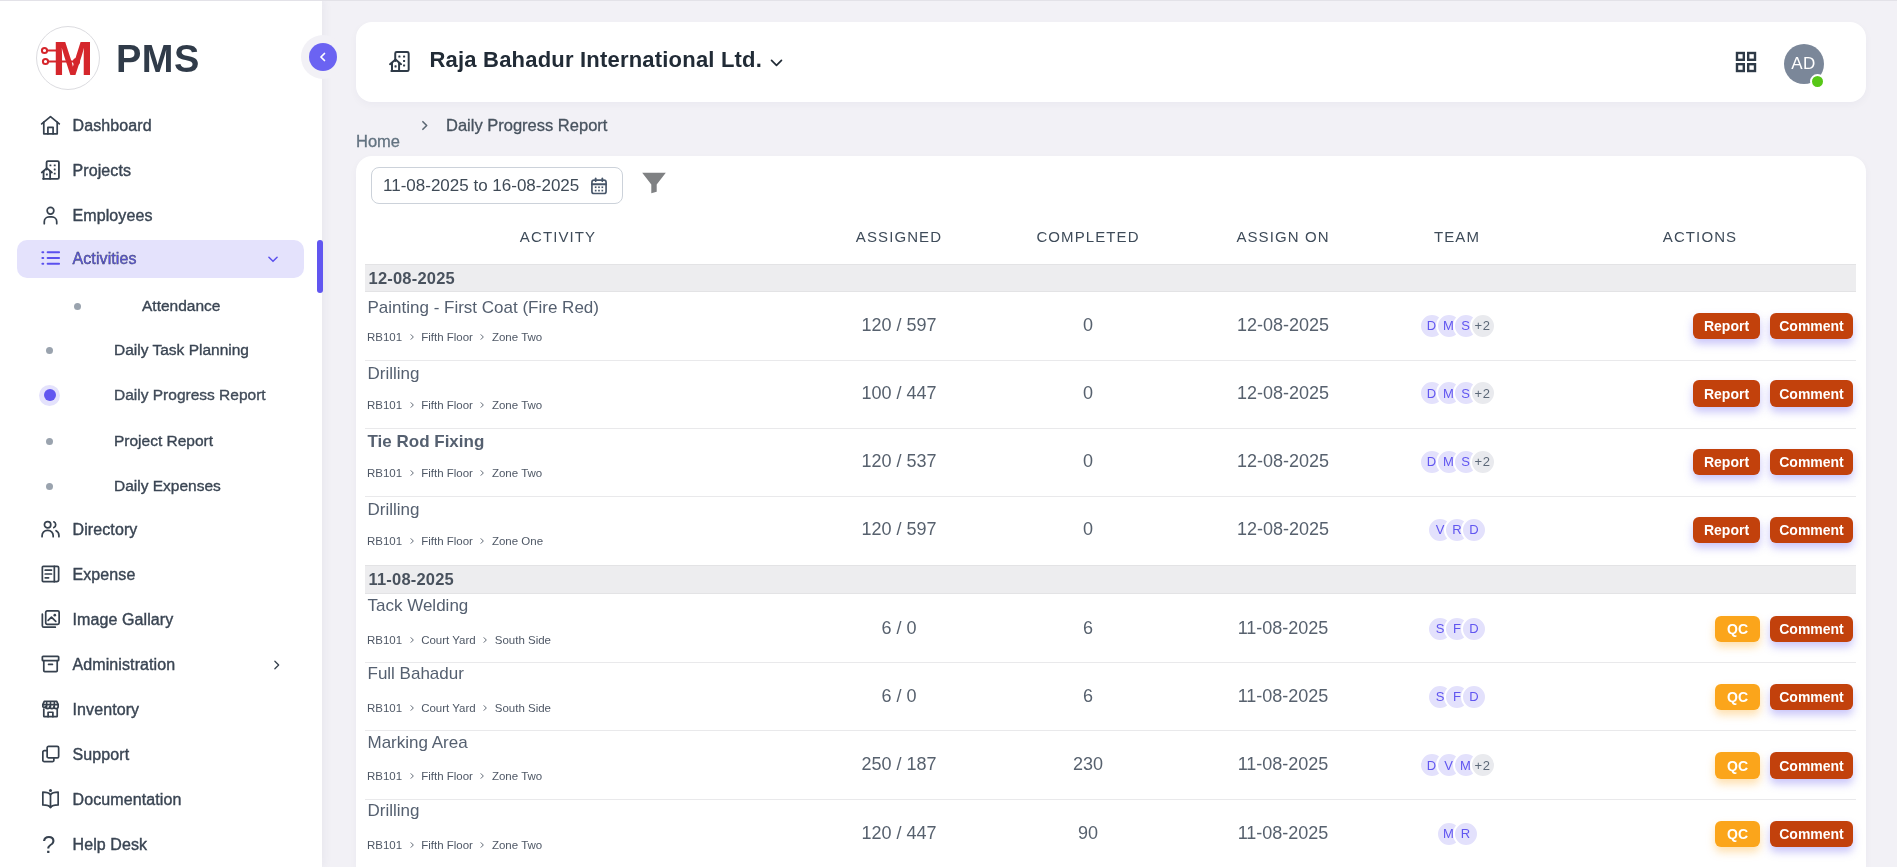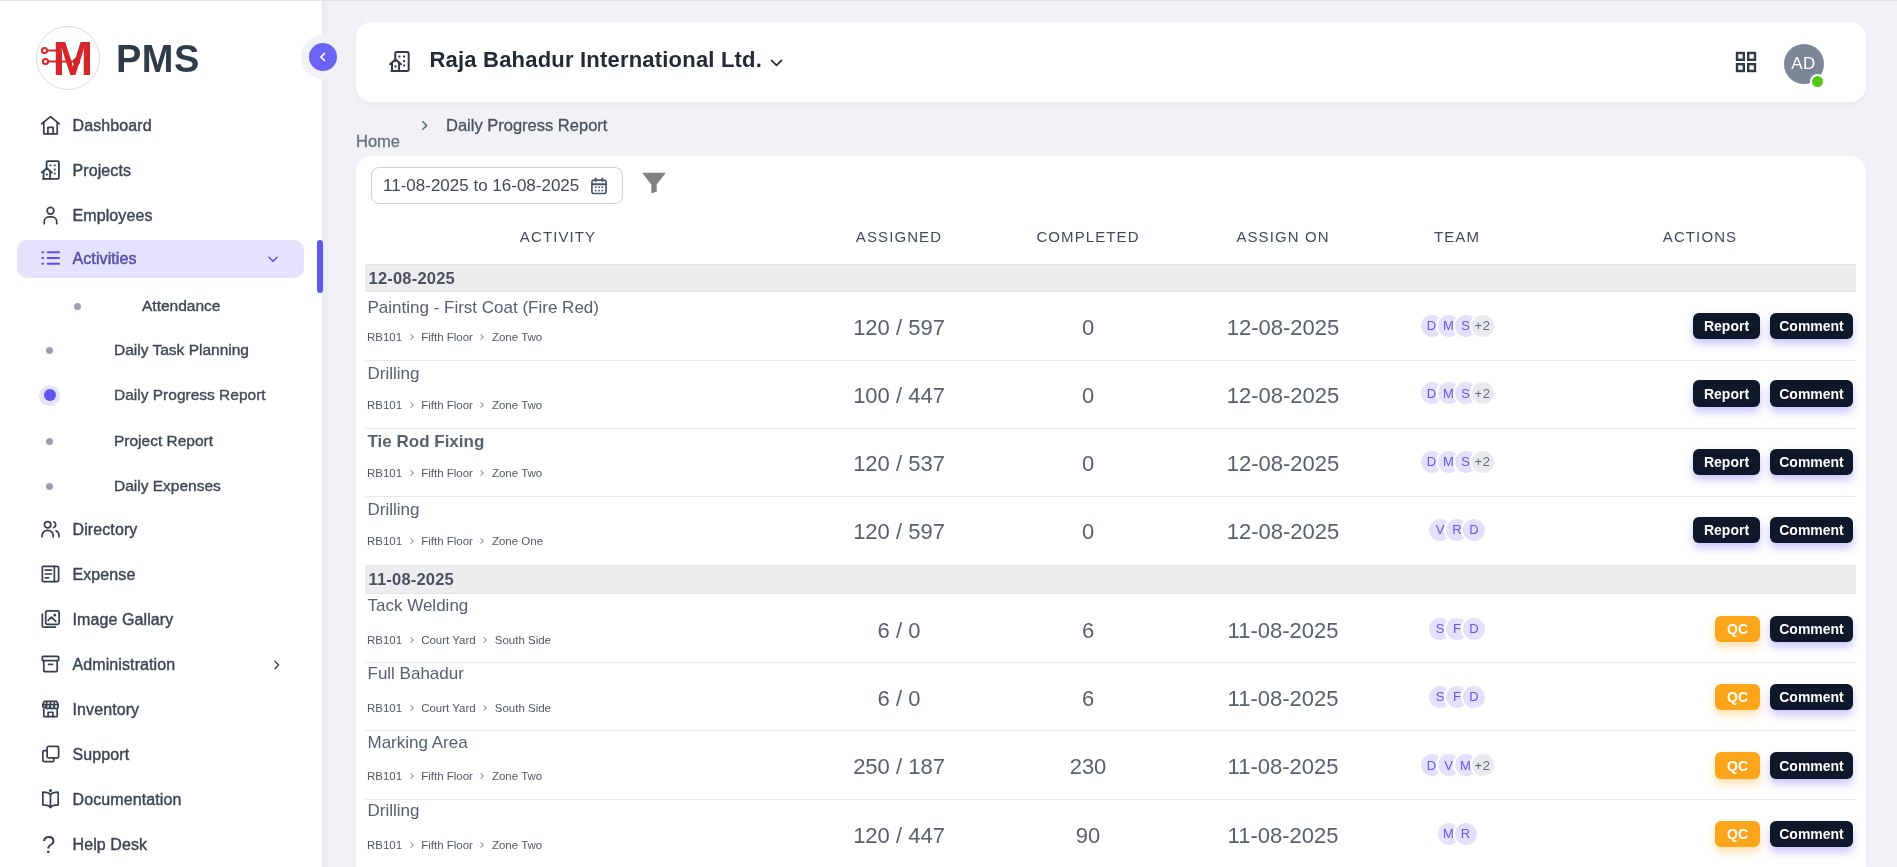--- a/index.html
+++ b/index.html
@@ -10,30 +10,30 @@
   #sidebar { position:absolute; left:0; top:0; width:322px; height:867px; background:#fff; border-top:1px solid #e7e6ec; box-shadow:2px 0 9px rgba(40,40,80,0.05); }
   .mitem { position:absolute; left:0; width:322px; height:44px; }
   .mitem .ic { position:absolute; left:38.5px; top:calc(50% - 1px); transform:translateY(-50%); width:23px; height:23px; }
   .mitem .tx { position:absolute; left:72.5px; top:50%; transform:translateY(-50%); font-size:16px; color:#3a4553; letter-spacing:0.1px; -webkit-text-stroke:0.4px #3a4553; }
   .sub { position:absolute; left:0; width:322px; height:44px; }
   .sub .dot { position:absolute; left:46px; top:50%; margin-top:-3.5px; width:7px; height:7px; border-radius:50%; background:#9aa3ae; }
   .sub .tx { position:absolute; left:114px; top:50%; transform:translateY(-50%); font-size:15.5px; color:#3a4553; -webkit-text-stroke:0.35px #3a4553; }
   
   .card { position:absolute; background:#fff; border-radius:16px; box-shadow:0 3px 8px rgba(40,40,80,0.035); }
   .btn { position:absolute; border-radius:6px; color:#fff; font-weight:bold; font-size:14px; display:flex; align-items:center; justify-content:center; }
-  .btn.purple { background:#0f172a; box-shadow:0 5px 8px rgba(99,88,239,0.35); }
+  .btn.purple { background:#c2410c; box-shadow:0 5px 8px rgba(99,88,239,0.35); }
   .btn.orange { background:#fba51b; box-shadow:0 5px 8px rgba(251,165,27,0.35); }
   .avrow { position:absolute; display:flex; }
   .av { width:26px; height:26px; border:2px solid #fff; border-radius:50%; background:#e3e1fc; color:#6156f0; font-size:13px; display:flex; align-items:center; justify-content:center; margin-left:-9px; }
   .av.first { margin-left:0; }
   .av.more { background:#e9eaee; color:#5c6878; font-size:13px; letter-spacing:0.5px; }
   .rowtitle { position:absolute; left:367.5px; font-size:17px; color:#556070; }
   .crumbs { position:absolute; left:367px; font-size:11.5px; color:#4f5866; display:flex; align-items:center; }
   .crumbs .sep { margin:0 5.5px; }
-  .num { position:absolute; font-size:22px; color:#57616e; transform:translateX(-50%); }
+  .num { position:absolute; font-size:18px; color:#57616e; transform:translateX(-50%); }
   .hlabel { position:absolute; top:228px; font-size:15px; color:#3e4b59; letter-spacing:1.1px; transform:translateX(-50%); }
   .gbar { position:absolute; left:364.5px; width:1491px; height:27px; background:#ededef; border-top:1px solid #e3e3e5; border-bottom:1px solid #e3e3e5; }
   .gbar span { position:absolute; left:4px; top:48%; transform:translateY(-50%); font-size:16.5px; font-weight:bold; color:#49525e; letter-spacing:0.2px; }
   .rline { position:absolute; left:364.5px; width:1491px; height:0; border-top:1px solid #e9e9eb; }
 </style>
 </head>
 <body>
 
 <div class="abs" style="left:0; top:0; width:1897px; height:1px; background:#e3e2e8; z-index:50;"></div>
 

